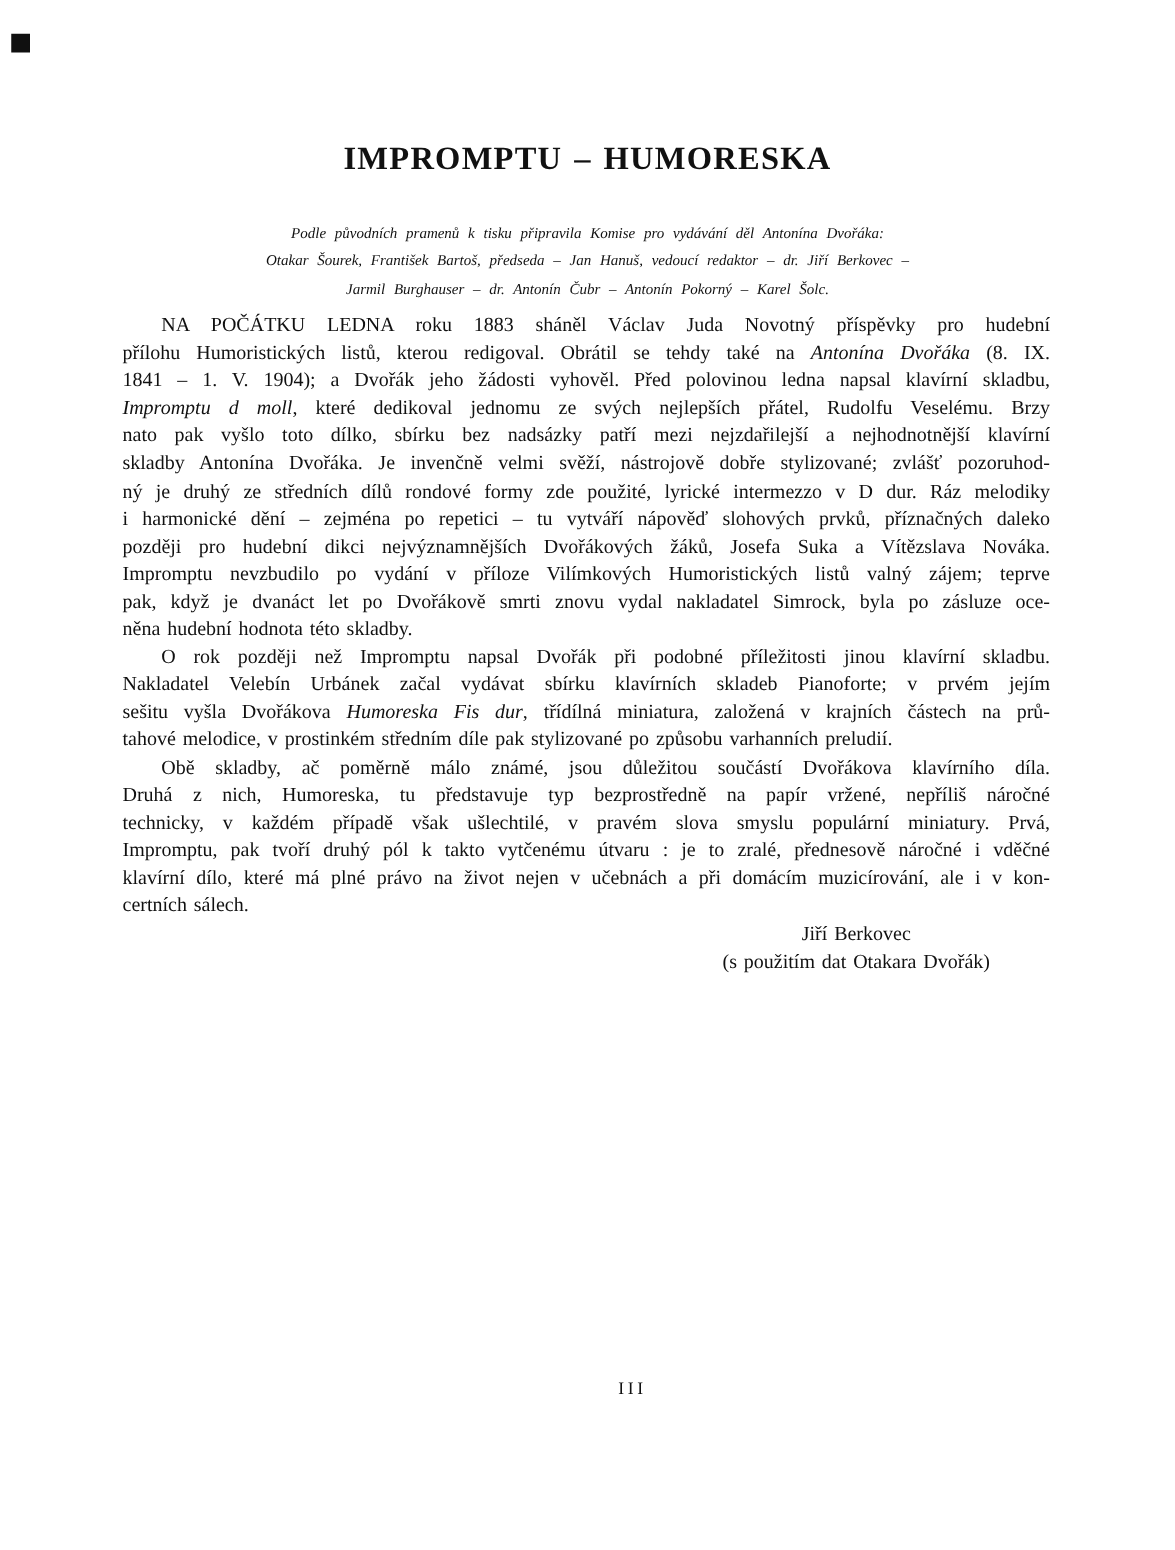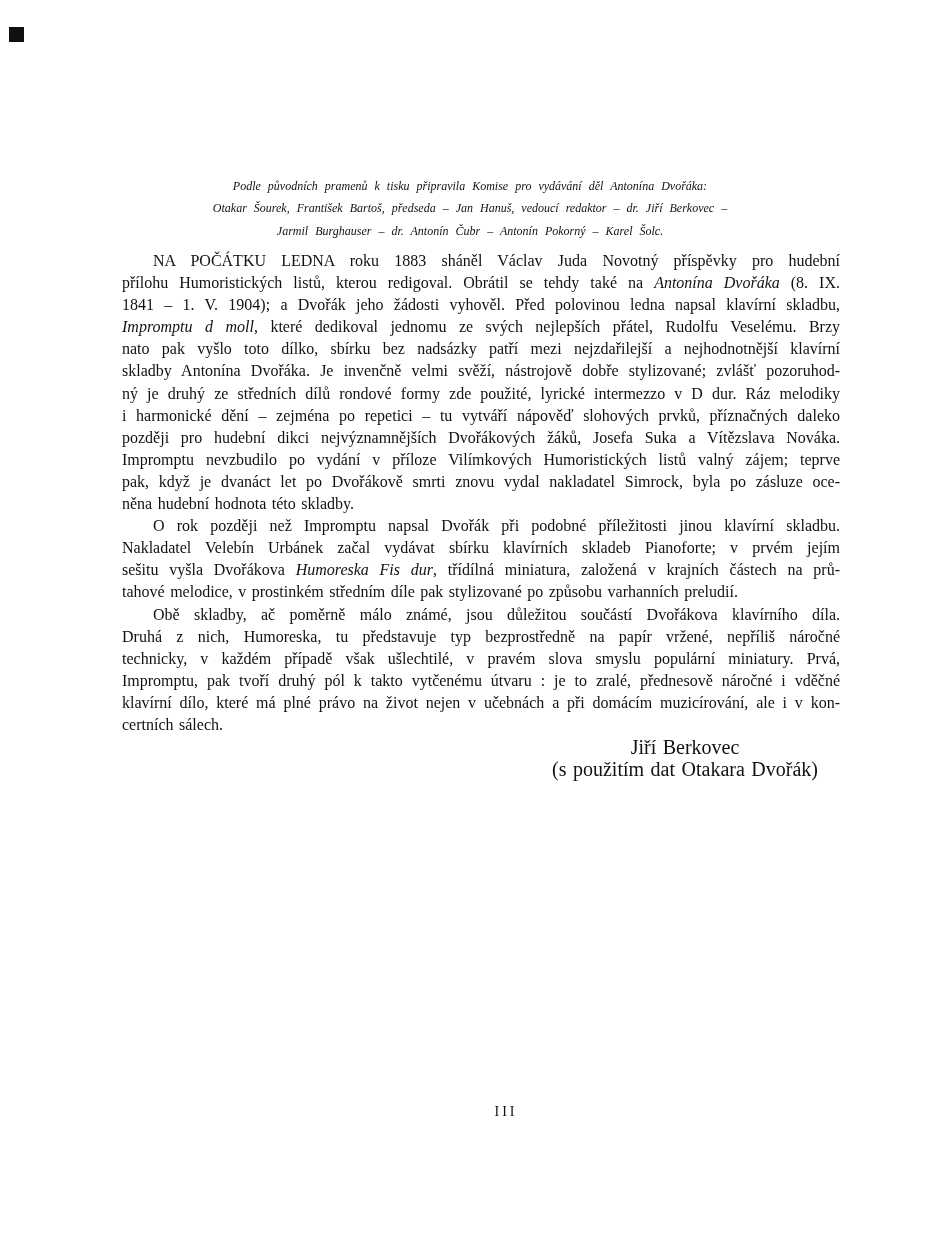--- a/index.html
+++ b/index.html
@@ -54,55 +54,55 @@
     width: 742px;
     font-size: 16px;
     line-height: 22.1px;
     word-spacing: 1.5px;
   }
   .para { margin: 0; padding: 0; }
   .line {
     text-align: justify;
     text-align-last: justify;
     white-space: normal;
-    margin-left: 24px;
   }
   .line.no-just {
     text-align: left;
     text-align-last: left;
   }
   .line.first { text-indent: 31px; }
   .line i { font-style: italic; }
   .signature {
     margin-top: 1px;
     margin-left: auto;
     margin-right: 0;
     width: 310px;
     text-align: center;
-    font-size: 20px;
+    font-size: 16px;
     line-height: 21.5px;
   }
   .page-number {
     position: absolute;
     top: 1104px;
     left: 0;
     width: 100%;
     text-align: center;
     font-size: 14px;
     letter-spacing: 3px;
     margin-left: 36px;
   }
 </style>
 </head>
 <body>
 
 <div class="page">
 
   <div class="corner-mark"></div>
 
+  <div class="title">IMPROMPTU – HUMORESKA</div>
 
   <div class="editorial-note">
     <div class="note-line">Podle původních pramenů k tisku připravila Komise pro vydávání děl Antonína Dvořáka:</div>
     <div class="note-line">Otakar Šourek, František Bartoš, předseda – Jan Hanuš, vedoucí redaktor – dr. Jiří Berkovec –</div>
     <div class="note-line">Jarmil Burghauser – dr. Antonín Čubr – Antonín Pokorný – Karel Šolc.</div>
   </div>
 
   <div class="body-text">
 
     <div class="para">

